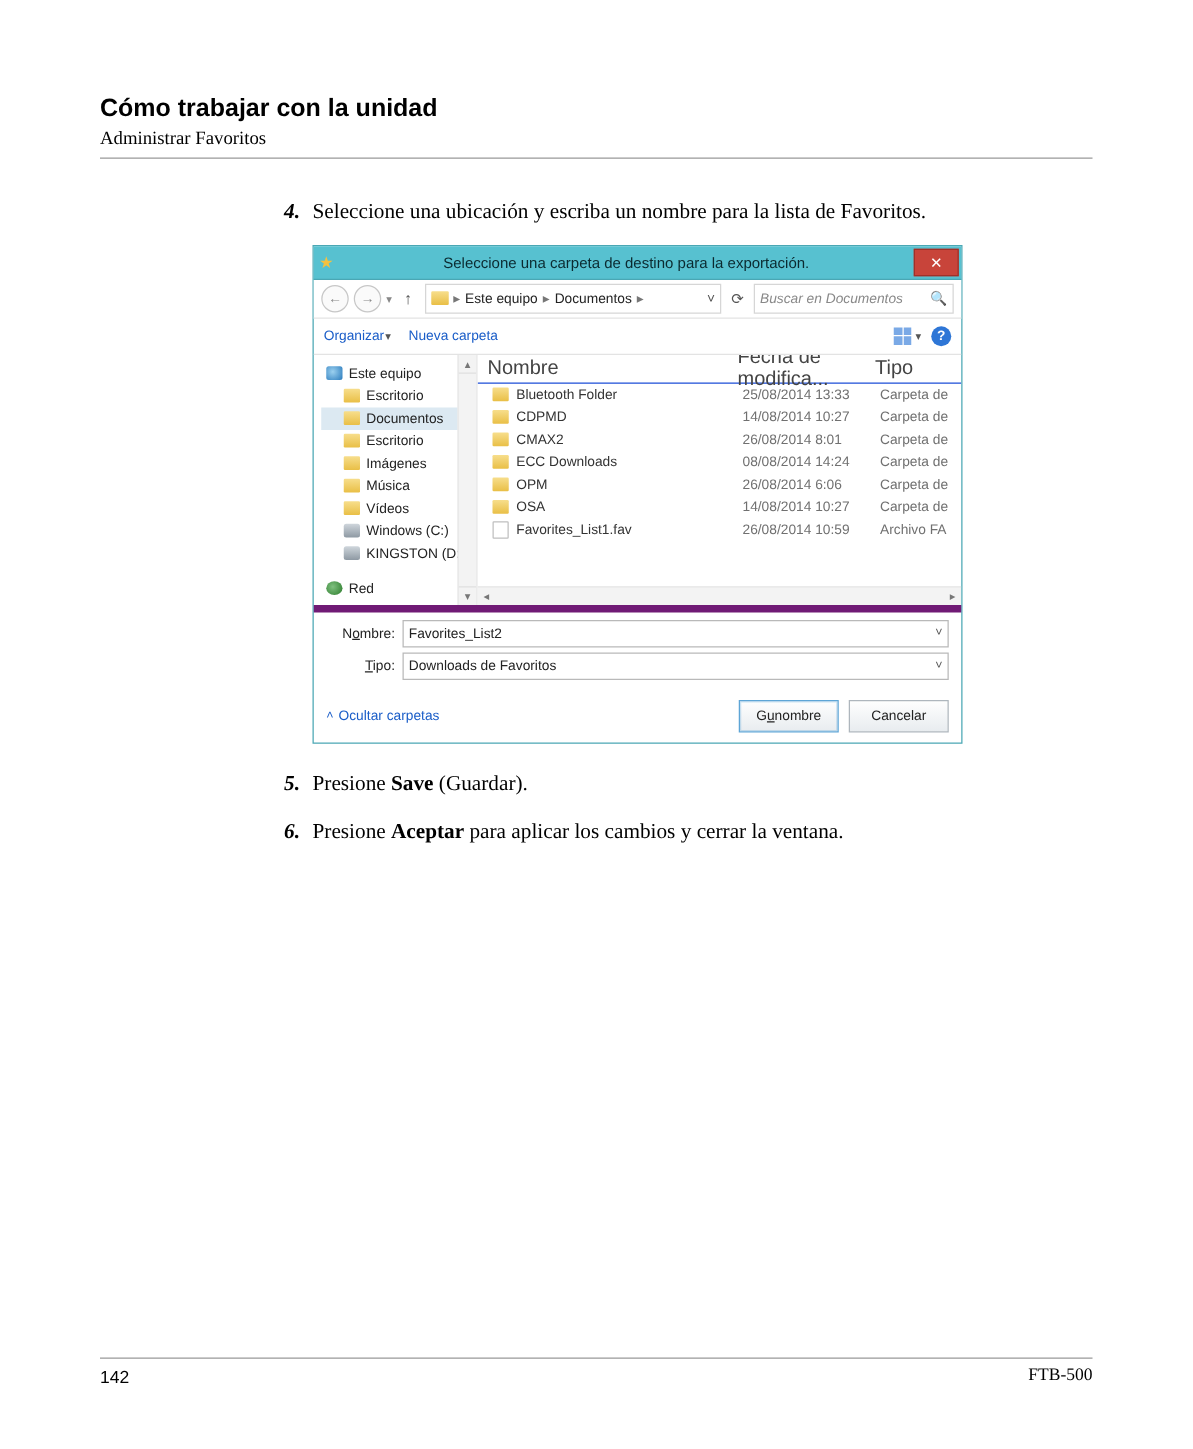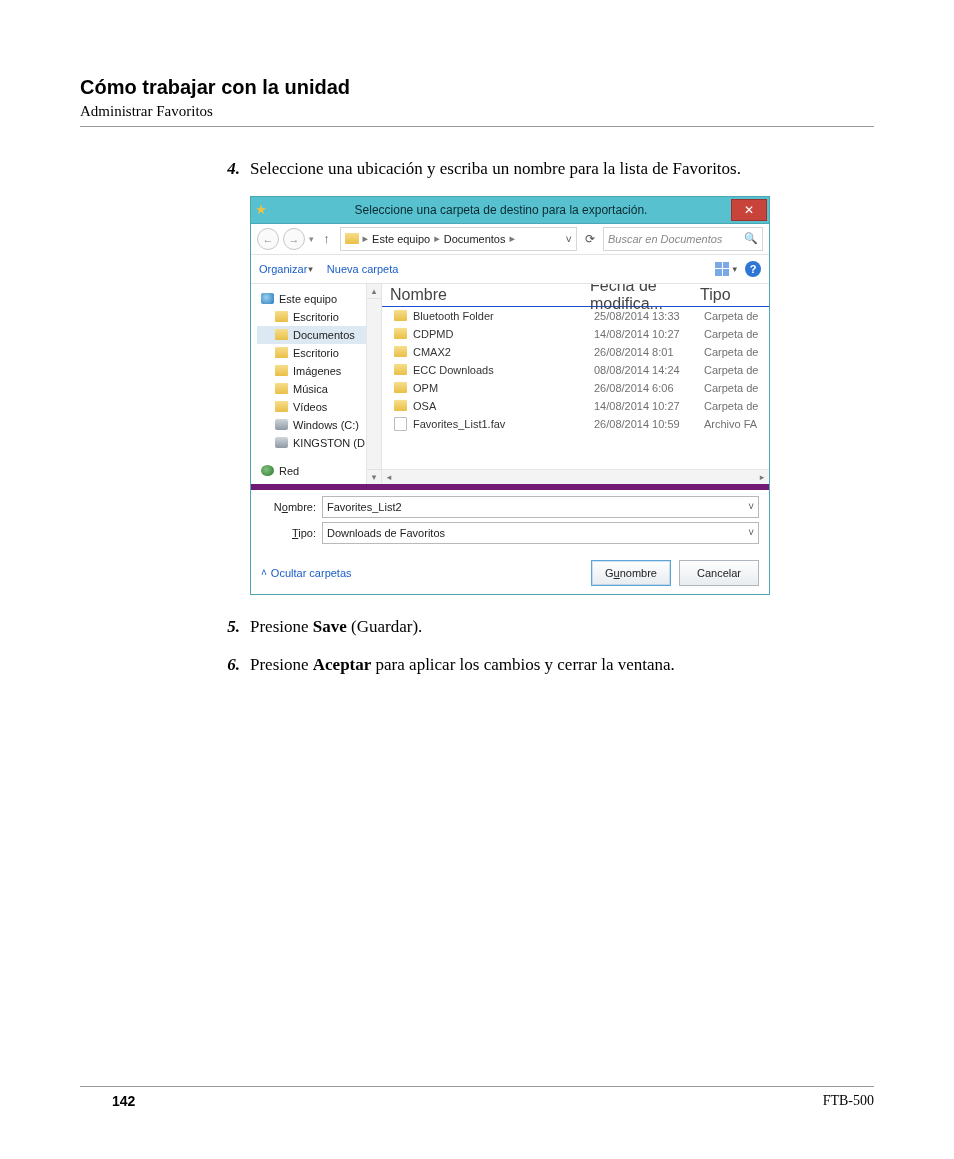--- a/index.html
+++ b/index.html
@@ -275,21 +275,21 @@
     left: 80px; right: 80px;
   }
   .footer-rule {
     border: none; border-top: 1px solid #999;
     margin: 0 0 6px 0;
   }
   .footer-row {
     display:flex; justify-content: space-between;
     font-size: 14px;
   }
-  .footer-row .pg { font-weight: 700; font-family: "Segoe UI", Arial, sans-serif; margin-left: 32px; }
+  .footer-row .pg { font-weight: 400; font-family: "Segoe UI", Arial, sans-serif; }
   .footer-row .model { font-family: Georgia, serif; }
 </style>
 </head>
 <body>
 
 <div class="page">
   <div class="page-title">Cómo trabajar con la unidad</div>
   <div class="page-subtitle">Administrar Favoritos</div>
   <hr class="rule">
 

